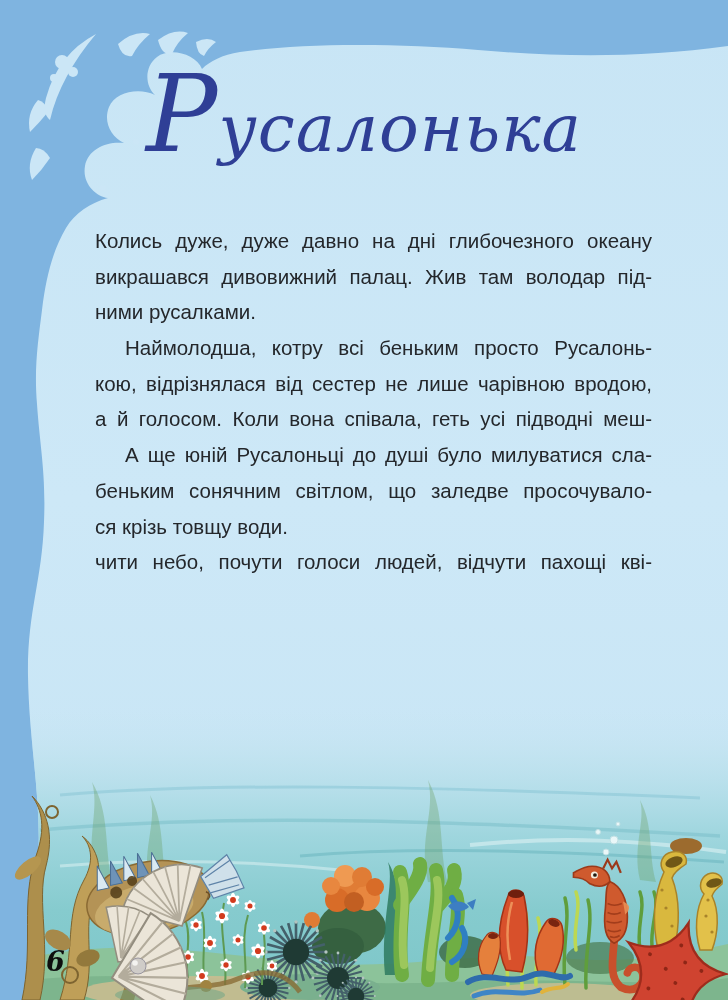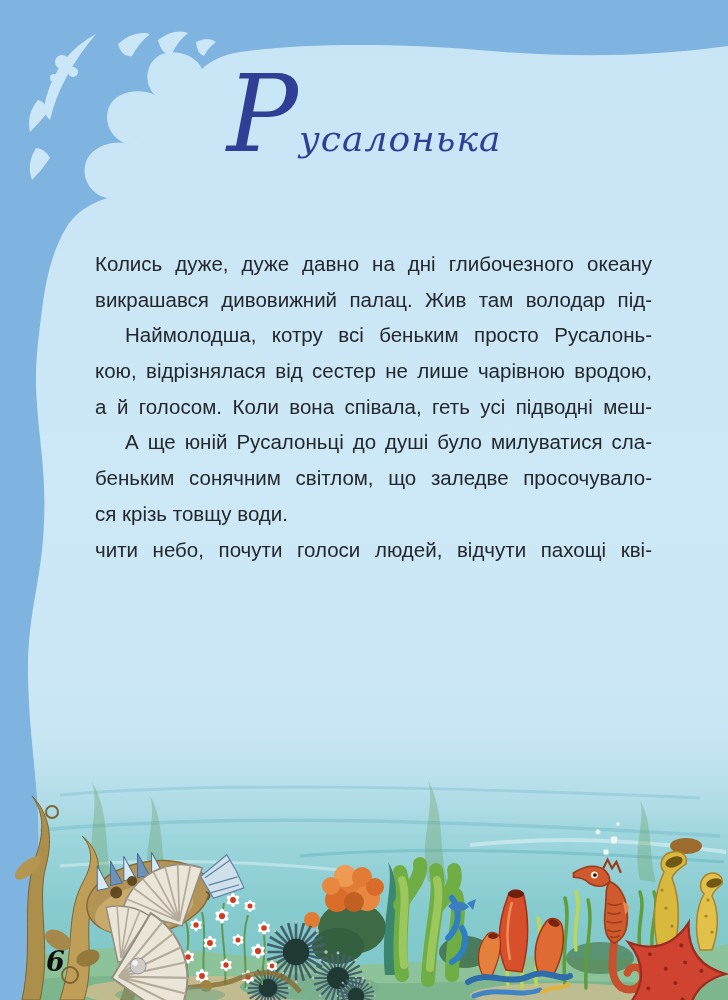--- a/index.html
+++ b/index.html
@@ -5,26 +5,26 @@
   html,body{margin:0;padding:0;}
   body{
     width:728px;height:1000px;position:relative;overflow:hidden;
     background:#7fb4e0;
     font-family:"Liberation Sans",sans-serif;
   }
   #scene{position:absolute;left:0;top:0;width:728px;height:1000px;}
   .title{
     position:absolute;left:0;top:50px;width:728px;text-align:center;
     font-family:"DejaVu Serif",serif;font-style:italic;font-weight:400;
-    font-size:36px;line-height:130px;color:#2f3f96;letter-spacing:1px;
+    font-size:66px;line-height:130px;color:#2f3f96;letter-spacing:1px;
   }
   .title::first-letter{font-size:106px;}
   .textblock{
     position:absolute;left:95px;top:223px;width:557px;
-    font-size:20.5px;line-height:35.7px;color:#24272b;margin-top:23px;
+    font-size:20.5px;line-height:35.7px;color:#24272b;
   }
   .line{height:35.7px;text-align:justify;text-align-last:justify;white-space:nowrap;}
   .line.last{text-align-last:left;}
   .line.indent{text-indent:30px;}
   .pagenum{
     position:absolute;left:46px;top:946px;
     font-family:"DejaVu Serif",serif;font-style:italic;font-weight:700;
     font-size:27px;color:#0e0e0e;
   }
 </style>
@@ -326,20 +326,21 @@
     <circle cx="138" cy="966" r="8" fill="#cfccc8" stroke="#9a97a0" stroke-width="1"></circle>
     <circle cx="135" cy="963" r="2.8" fill="#f4f3f1"></circle>
   </g>
 </svg>
 
 <div class="title">Русалонька</div>
 
 <div class="textblock">
   <div class="line">Колись дуже, дуже давно на дні глибочезного океану</div>
   <div class="line">викрашався дивовижний палац. Жив там володар під-</div>
+  <div class="line last">ними русалками.</div>
   <div class="line indent">Наймолодша, котру всі беньким просто Русалонь-</div>
   <div class="line">кою, відрізнялася від сестер не лише чарівною вродою,</div>
   <div class="line">а й голосом. Коли вона співала, геть усі підводні меш-</div>
   <div class="line indent">А ще юній Русалоньці до душі було милуватися сла-</div>
   <div class="line">беньким сонячним світлом, що заледве просочувало-</div>
   <div class="line last">ся крізь товщу води.</div>
   <div class="line">чити небо, почути голоси людей, відчути пахощі кві-</div>
 </div>
 
 <div class="pagenum">6</div>

